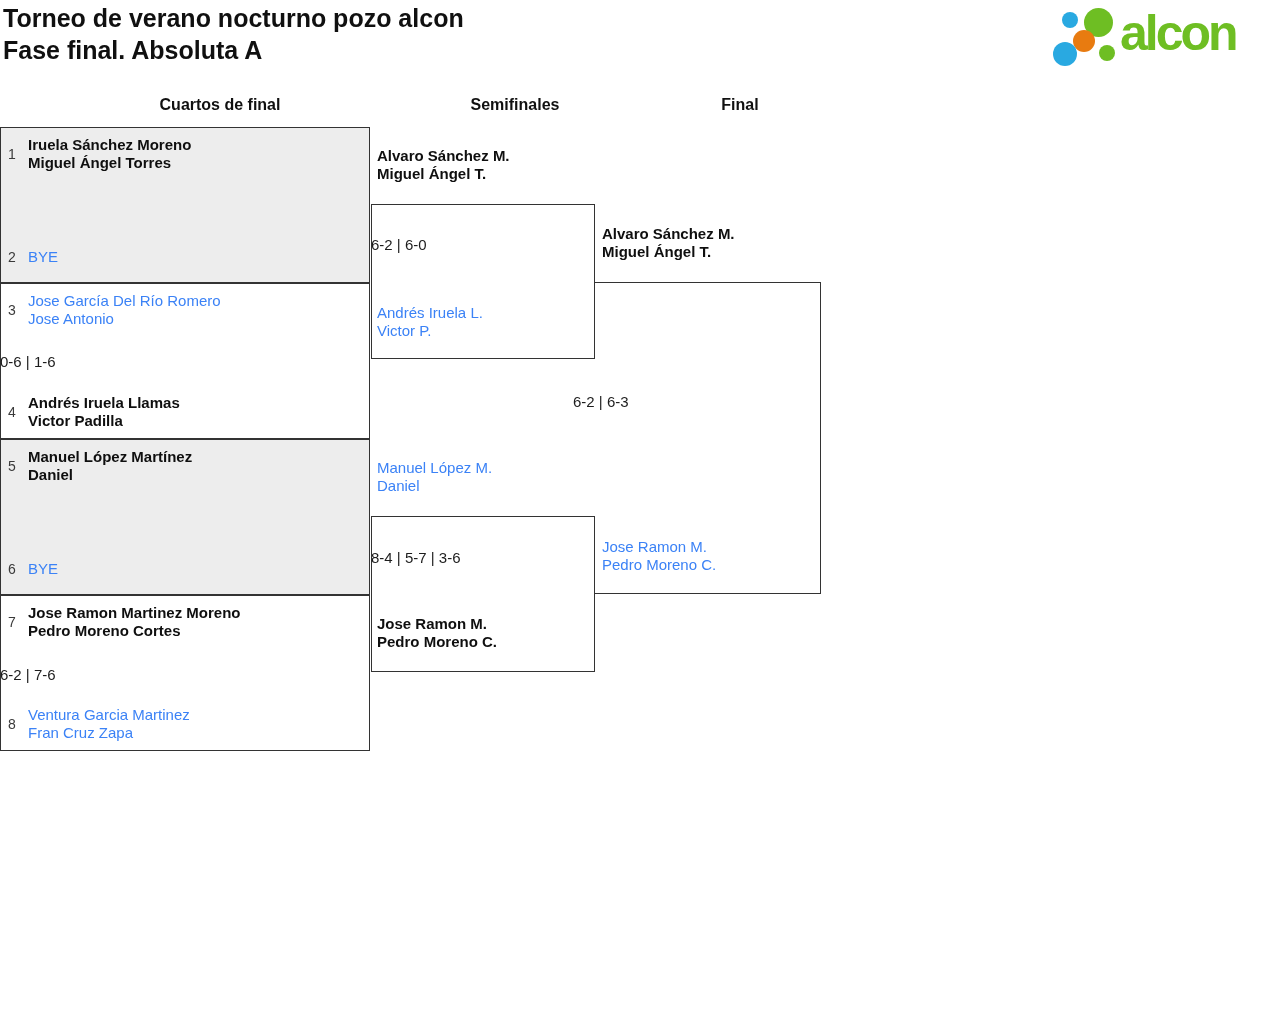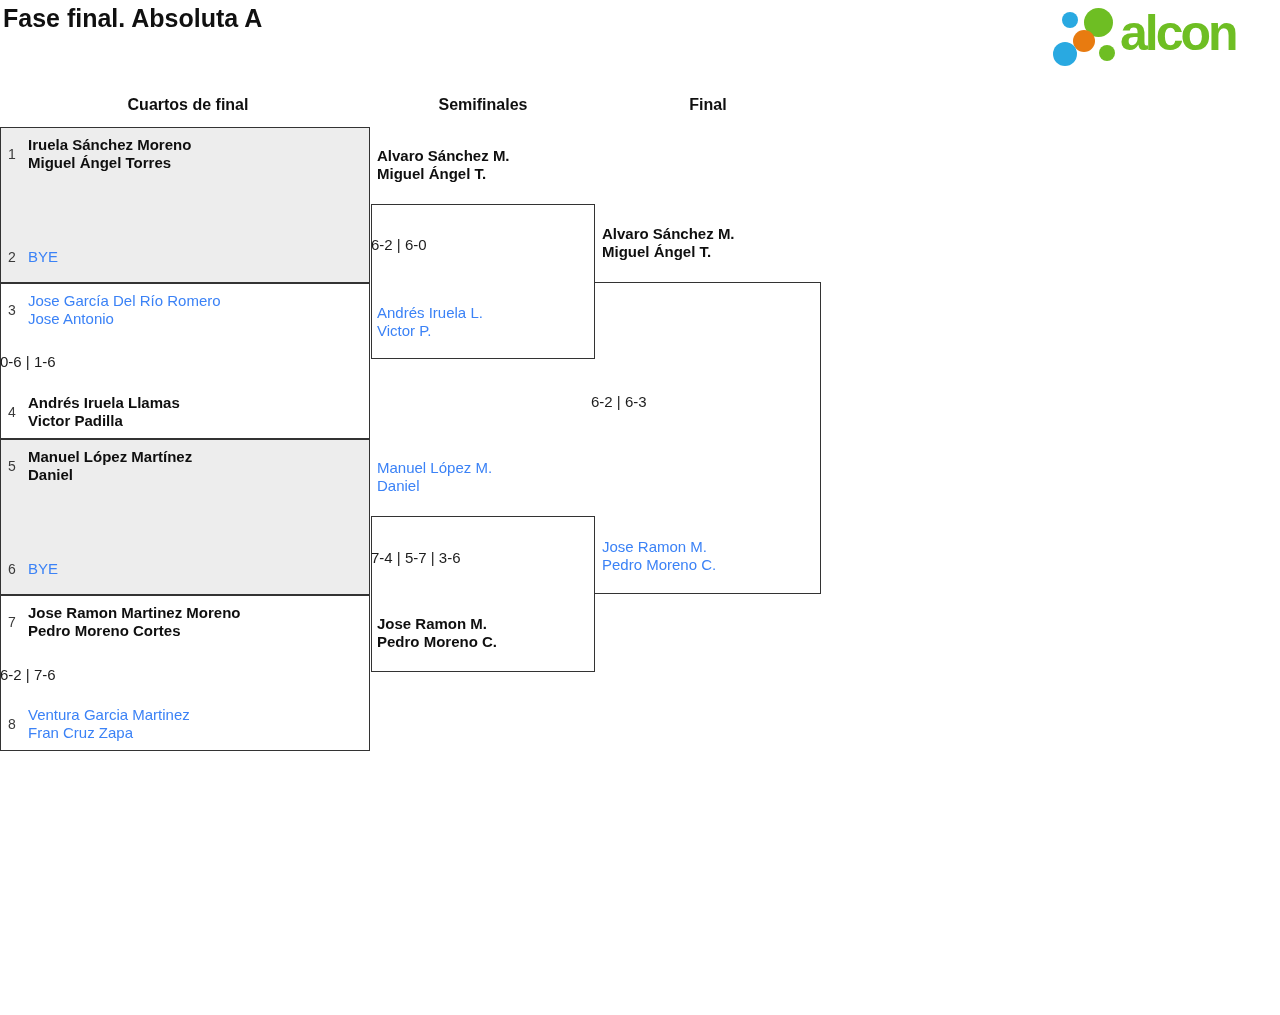--- a/index.html
+++ b/index.html
@@ -14,21 +14,21 @@
   .dot{position:absolute;border-radius:50%;}
   .dot-blue-small {left:12px;top:12px;width:16px;height:16px;background:var(--logo-blue,#29a9e1);}
   .dot-green-big  {left:34px;top:8px; width:29px;height:29px;background:var(--logo-green,#6ebe23);}
   .dot-orange     {left:23px;top:30px;width:22px;height:22px;background:var(--logo-orange,#e87b10);}
   .dot-blue-big   {left:3px; top:42px;width:24px;height:24px;background:var(--logo-blue,#29a9e1);}
   .dot-green-small{left:49px;top:45px;width:16px;height:16px;background:var(--logo-green,#6ebe23);}
   .logo-text{position:absolute;left:70px;top:8px;font-size:50px;line-height:50px;
              font-weight:700;letter-spacing:-3px;color:var(--logo-green,#6ebe23);}
   
   .round-label{position:absolute;top:96px;font-size:16px;font-weight:700;
-               color:#101010;text-align:center;}
+               color:#101010;text-align:center;margin-left:32px;}
   .rl-qf{left:0;width:376px;}
   .rl-sf{left:371px;width:224px;}
   .rl-f {left:595px;width:226px;}
   
   .match{position:absolute;border:1px solid var(--border-dark,#333333);box-sizing:border-box;}
   .qf{left:0;width:370px;height:156px;}
   .alt{background:var(--box-gray,#ededed);}
   .sf{left:371px;width:224px;}
   .final-box{left:595px;width:226px;top:282px;height:312px;border-left:none;}
   
@@ -39,20 +39,21 @@
   .winner .lines{font-weight:700;color:#0f0f0f;}
   
   .score{position:absolute;font-size:15px;color:#1d1d1d;}
 </style>
 </head>
 <body>
 
 <div class="page">
 
   <div class="title">
+    <div>Torneo de verano nocturno pozo alcon</div>
     <div>Fase final. Absoluta A</div>
   </div>
 
   <div class="logo">
     <span class="dot dot-blue-small"></span>
     <span class="dot dot-green-big"></span>
     <span class="dot dot-orange"></span>
     <span class="dot dot-blue-big"></span>
     <span class="dot dot-green-small"></span>
     <span class="logo-text">alcon</span>
@@ -145,35 +146,35 @@
       <span>Victor P.</span>
     </span>
   </div>
 
   <div class="slot" style="left:377px;top:459px">
     <span class="lines">
       <span>Manuel López M.</span>
       <span>Daniel</span>
     </span>
   </div>
-  <div class="score" style="left:371px;width:224px;top:549px">7-4 | 5-7 | 3-6</div>
+  <div class="score" style="left:371px;width:224px;top:549px">8-4 | 5-7 | 3-6</div>
   <div class="slot winner" style="left:377px;top:615px">
     <span class="lines">
       <span>Jose Ramon M.</span>
       <span>Pedro Moreno C.</span>
     </span>
   </div>
 
   <div class="slot winner" style="left:602px;top:225px">
     <span class="lines">
       <span>Alvaro Sánchez M.</span>
       <span>Miguel Ángel T.</span>
     </span>
   </div>
-  <div class="score" style="left:591px;width:226px;top:393px">6-2 | 6-3</div>
+  <div class="score" style="left:573px;width:226px;top:393px">6-2 | 6-3</div>
   <div class="slot" style="left:602px;top:538px">
     <span class="lines">
       <span>Jose Ramon M.</span>
       <span>Pedro Moreno C.</span>
     </span>
   </div>
 
 </div>
 
 </body></html>

